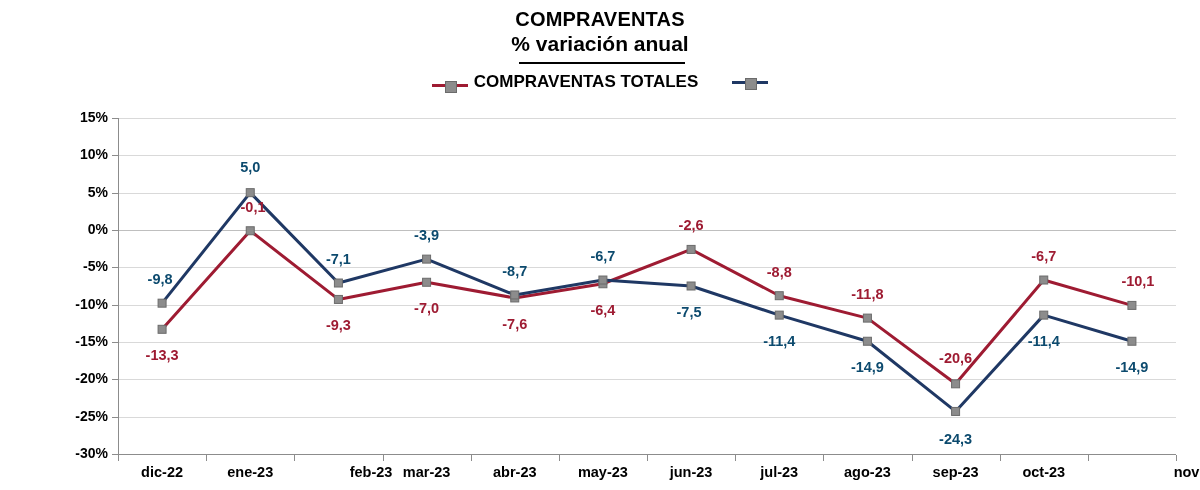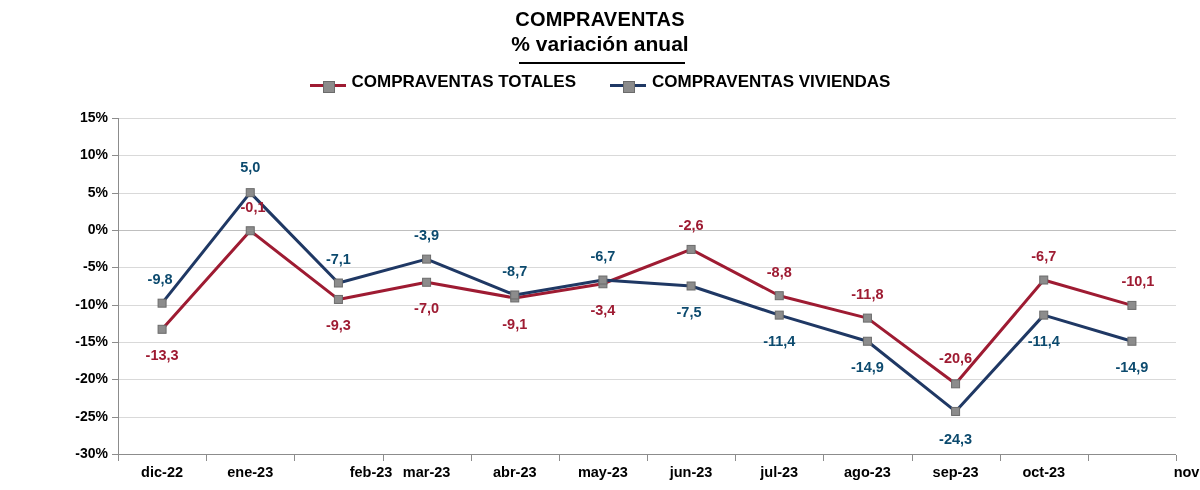--- a/index.html
+++ b/index.html
@@ -199,21 +199,20 @@
         <span class="seg" id="lg0" style="background: rgb(158, 27, 50);"></span>
           <span class="mk"></span>
       </span>
       <span>COMPRAVENTAS TOTALES</span>
     </div>
     <div class="legend-item">
       <span class="legend-line">
         <span class="seg" id="lg1" style="background: rgb(31, 56, 100);"></span>
           <span class="mk"></span>
       </span>
-      <span>COMPRAVENTAS VIVIENDAS</span>
     </div>
   </div>
 
   <div class="plot" id="plot-area">
       <div class="gridline" style="top: 0px;"></div>
       <div class="gridline" style="top: 37.3333px;"></div>
       <div class="gridline" style="top: 74.6667px;"></div>
       <div class="zeroline" style="top: 112px;"></div>
       <div class="gridline" style="top: 149.333px;"></div>
       <div class="gridline" style="top: 186.667px;"></div>
@@ -320,22 +319,22 @@
       <rect x="951.5833333333334" y="407.44" width="8" height="8" fill="#8c8c8c" stroke="#6b6b6b" stroke-width="1"></rect>
       <rect x="1039.75" y="311.12" width="8" height="8" fill="#8c8c8c" stroke="#6b6b6b" stroke-width="1"></rect>
       <rect x="1127.9166666666667" y="337.25333333333333" width="8" height="8" fill="#8c8c8c" stroke="#6b6b6b" stroke-width="1"></rect>
     </svg>
 
   <div id="label-layer">
       <div class="dlabel total" style="left: 162.083px; top: 355.307px;">-13,3</div>
       <div class="dlabel total" style="left: 253px; top: 206.747px;">-0,1</div>
       <div class="dlabel total" style="left: 338.417px; top: 325.44px;">-9,3</div>
       <div class="dlabel total" style="left: 426.583px; top: 308.267px;">-7,0</div>
-      <div class="dlabel total" style="left: 514.75px; top: 323.947px;">-9,1</div>
-      <div class="dlabel total" style="left: 602.917px; top: 309.76px;">-3,4</div>
+      <div class="dlabel total" style="left: 514.75px; top: 323.947px;">-7,6</div>
+      <div class="dlabel total" style="left: 602.917px; top: 309.76px;">-6,4</div>
       <div class="dlabel total" style="left: 691.083px; top: 225.413px;">-2,6</div>
       <div class="dlabel total" style="left: 779.25px; top: 271.707px;">-8,8</div>
       <div class="dlabel total" style="left: 867.417px; top: 294.107px;">-11,8</div>
       <div class="dlabel total" style="left: 955.583px; top: 357.813px;">-20,6</div>
       <div class="dlabel total" style="left: 1043.75px; top: 256.027px;">-6,7</div>
       <div class="dlabel total" style="left: 1137.92px; top: 281.413px;">-10,1</div>
       <div class="dlabel viv" style="left: 160.083px; top: 279.173px;">-9,8</div>
       <div class="dlabel viv" style="left: 250.25px; top: 166.667px;">5,0</div>
       <div class="dlabel viv" style="left: 338.417px; top: 259.013px;">-7,1</div>
       <div class="dlabel viv" style="left: 426.583px; top: 235.12px;">-3,9</div>

